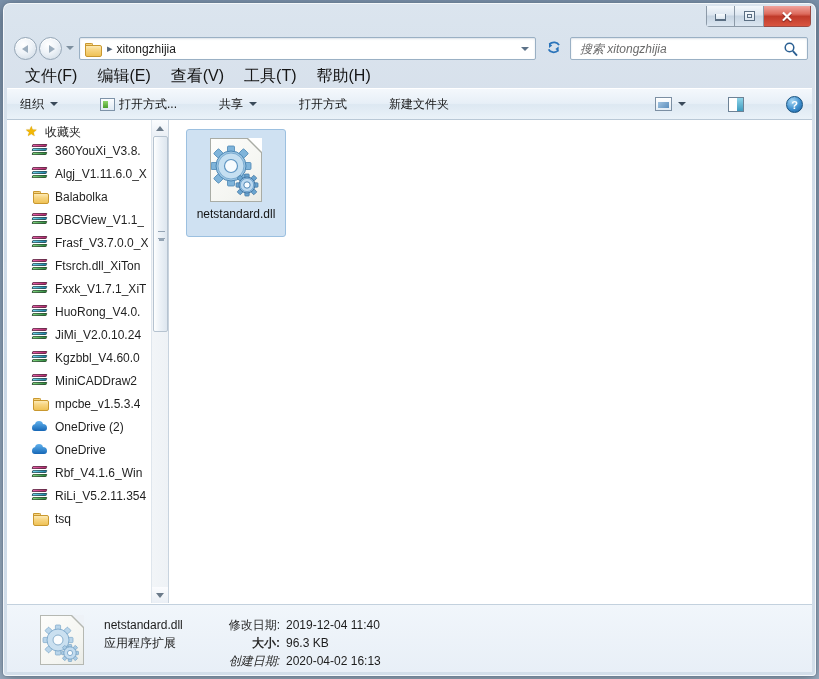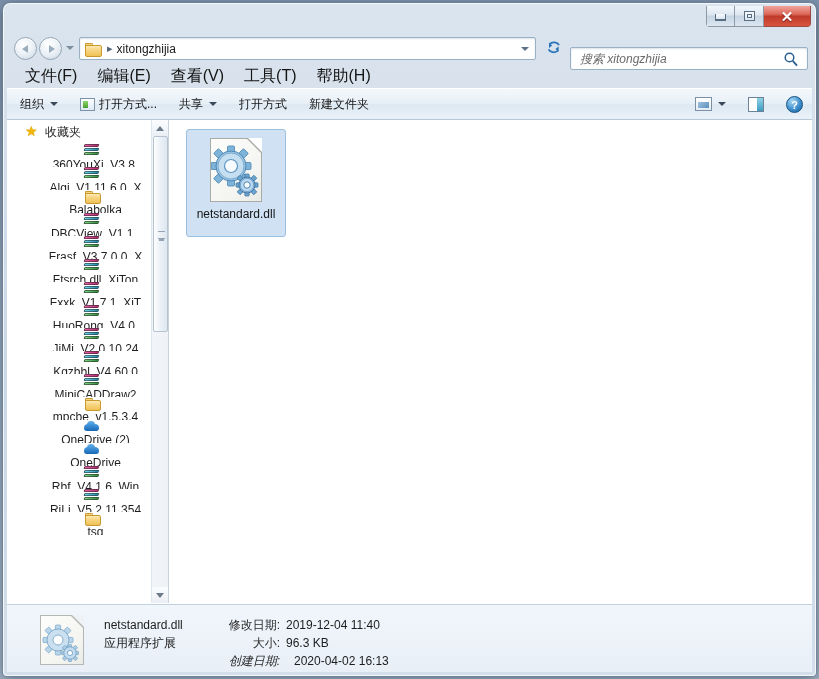--- a/index.html
+++ b/index.html
@@ -144,21 +144,20 @@
     color: #2a6fb5; font-size: 14px; font-weight: bold;
     text-align: center; line-height: 19px;
   }
   #searchbox {
     position: absolute; left: 566px; top: 5px;
     width: 238px; height: 23px;
     background: #ffffff;
     border: 1px solid #9ab0c4; border-radius: 2px;
     display: flex; align-items: center;
     box-shadow: inset 0 1px 2px rgba(150,170,190,0.35);
-    margin-top: 10px;
   }
   #search-input {
     border: none; outline: none; background: transparent;
     margin-left: 7px; width: 195px;
     font-family: "Liberation Sans", sans-serif;
     font-size: 12px; font-style: italic; color: #5d5d5d;
   }
   #search-input::placeholder { color: #6b6b6b; font-style: italic; opacity: 1; }
   #search-icon {
     position: absolute; right: 8px; top: 3px;
@@ -176,21 +175,21 @@
     padding: 2px 9px; margin-right: 2px;
     cursor: default;
   }
 
   
   #toolbar {
     position: absolute; left: 3px; top: 84px; right: 3px; height: 32px;
     background: linear-gradient(180deg,#f4f8fc 0%,#e7eff7 48%,#dde8f2 52%,#eaf2f9 100%);
     border-top: 1px solid #ffffff;
     border-bottom: 1px solid #b9c8d6;
-    display: flex; align-items: center;
+    display: flex; align-items: center; gap: 20px;
   }
   .tb-item {
     display: flex; align-items: center;
     height: 24px; padding: 0 8px; margin-left: 4px;
     font-size: 12px; color: #151515; cursor: default;
     border: 1px solid transparent; border-radius: 3px;
   }
   .tb-caret {
     width: 0; height: 0; margin-left: 6px;
     border-left: 4px solid transparent; border-right: 4px solid transparent;
@@ -254,24 +253,24 @@
     display: flex; align-items: center;
     height: 24px; padding-left: 18px;
     font-size: 12px; color: #1f1f1f;
   }
   .star-icon {
     width: 14px; height: 14px; margin-right: 6px; flex: none;
     color: #f2b705; font-size: 14px; line-height: 13px;
     text-shadow: 0 0 1px #b5880a;
   }
   .side-item {
-    display: flex; align-items: center;
-    height: 23px; padding-left: 33px;
+    display: flex; align-items: flex-start;
+    height: 23px; padding-left: 25px;
     font-size: 12px; color: #1f1f1f;
-    white-space: nowrap; cursor: default; flex-direction: column;
+    white-space: nowrap; cursor: default;
   }
   .side-label { overflow: hidden; }
 
   
   .books-icon {
     width: 16px; height: 14px; margin-right: 7px; flex: none;
     position: relative;
   }
   .books-icon i {
     position: absolute; left: 0; width: 15px; height: 3px;
@@ -403,21 +402,21 @@
     line-height: 18px;
   }
   .st-row { display: flex; }
   .st-key { color: #2a2a2a; }
   .st-val { color: #1c1c1c; }
   #st-name   { width: 104px; }
   #st-type   { width: 104px; }
   #st-blank  { width: 104px; }
   .st-lbl    { display: inline-block; text-align: right; }
   #lbl-mod  { width: 72px; }
-  #lbl-size { width: 72px; }
+  #lbl-size { width: 72px; font-weight: bold; }
   #lbl-crt  { width: 72px; font-style: italic; }
 
   #watermark {
     position: absolute; right: 8px; bottom: 6px;
     font-family: "Liberation Serif", serif;
     font-size: 37px; color: #e8291f;
     letter-spacing: 1px;
     text-shadow: 0 0 1px rgba(200,0,0,0.35);
     white-space: nowrap;
   }
@@ -738,19 +737,19 @@
         <span class="st-val" style="margin-left:6px">2019-12-04 11:40</span>
       </div>
       <div class="st-row">
         <span id="st-type" class="st-val">应用程序扩展</span>
         <span id="lbl-size" class="st-key st-lbl">大小:</span>
         <span class="st-val" style="margin-left:6px">96.3 KB</span>
       </div>
       <div class="st-row">
         <span id="st-blank"></span>
         <span id="lbl-crt" class="st-key st-lbl">创建日期:</span>
-        <span class="st-val" style="margin-left:14px">2020-04-02 16:13</span>
+        <span class="st-val" style="margin-left:6px">2020-04-02 16:13</span>
       </div>
     </div>
 
   </div>
 
 </div>
 
 </body></html>

